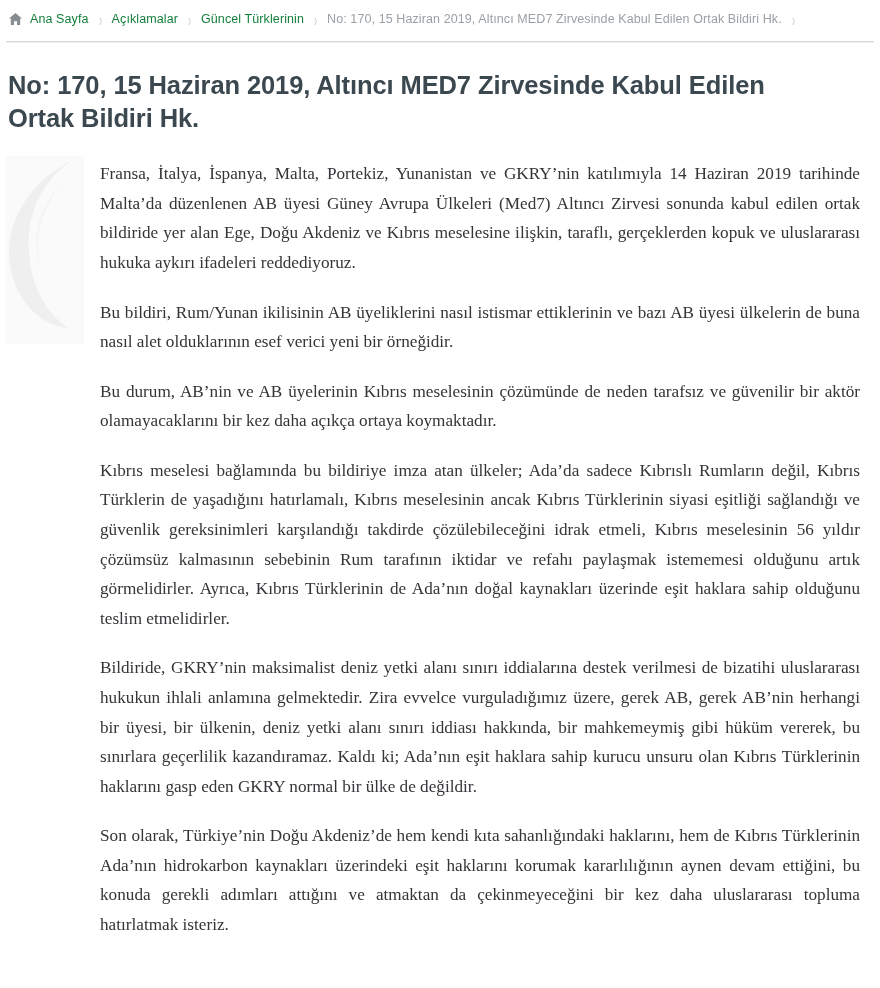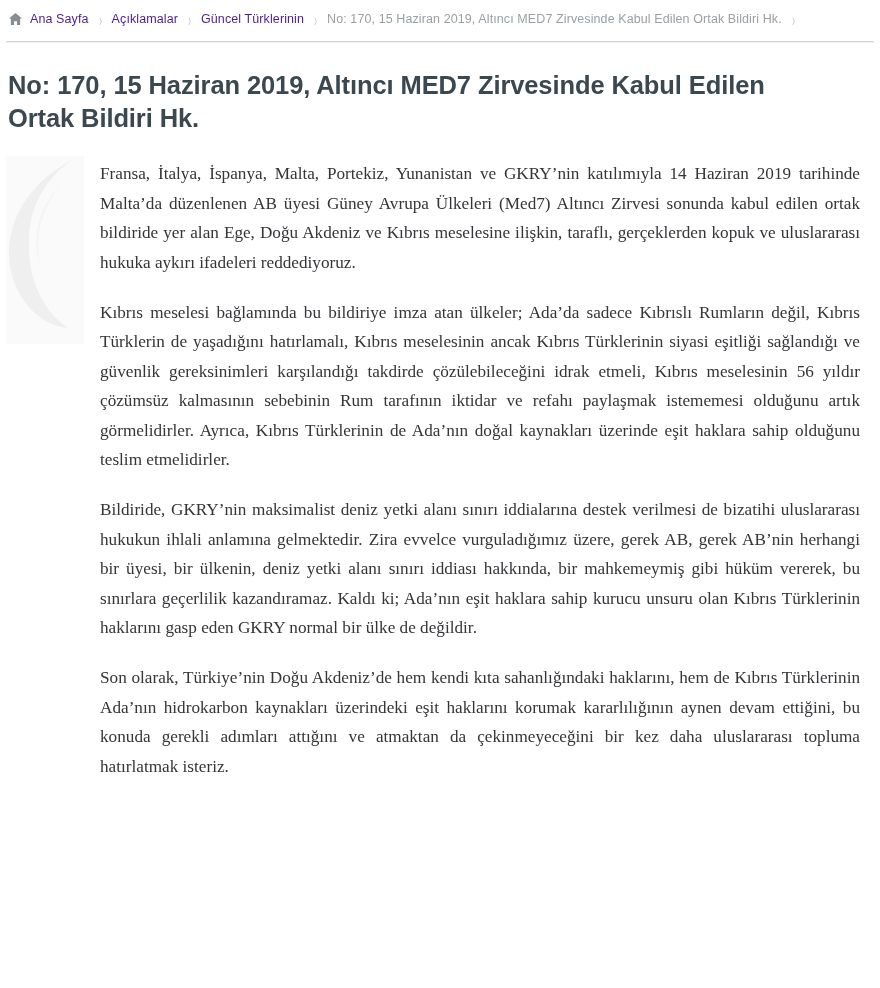--- a/index.html
+++ b/index.html
@@ -45,21 +45,21 @@
     width: 15px;
     height: 14px;
     margin-right: 7px;
     flex: 0 0 auto;
     position: relative;
     top: 0px;
   }
   .home-icon svg { display: block; }
   .crumb {
     font-size: 12.5px;
-    color: #4c1d95;
+    color: #15803d;
     letter-spacing: .1px;
     text-decoration: none;
     flex: 0 0 auto;
   }
   .crumb.current {
     color: #9aa0a4;
   }
   .crumb-sep {
     flex: 0 0 auto;
     margin: 0 9px;
@@ -142,16 +142,18 @@
   <span class="crumb current">No: 170, 15 Haziran 2019, Altıncı MED7 Zirvesinde Kabul Edilen Ortak Bildiri Hk.</span>
   <span class="crumb-sep last">›</span>
 </nav>
 
 <div class="hr"></div>
 
 <h1 class="page-title">No: 170, 15 Haziran 2019, Altıncı MED7 Zirvesinde Kabul Edilen Ortak Bildiri Hk.</h1>
 
 <article class="article">
   <p>Fransa, İtalya, İspanya, Malta, Portekiz, Yunanistan ve GKRY’nin katılımıyla 14 Haziran 2019 tarihinde Malta’da düzenlenen AB üyesi Güney Avrupa Ülkeleri (Med7) Altıncı Zirvesi sonunda kabul edilen ortak bildiride yer alan Ege, Doğu Akdeniz ve Kıbrıs meselesine ilişkin, taraflı, gerçeklerden kopuk ve uluslararası hukuka aykırı ifadeleri reddediyoruz.</p>
+  <p>Bu bildiri, Rum/Yunan ikilisinin AB üyeliklerini nasıl istismar ettiklerinin ve bazı AB üyesi ülkelerin de buna nasıl alet olduklarının esef verici yeni bir örneğidir.</p>
+  <p>Bu durum, AB’nin ve AB üyelerinin Kıbrıs meselesinin çözümünde de neden tarafsız ve güvenilir bir aktör olamayacaklarını bir kez daha açıkça ortaya koymaktadır.</p>
   <p>Kıbrıs meselesi bağlamında bu bildiriye imza atan ülkeler; Ada’da sadece Kıbrıslı Rumların değil, Kıbrıs Türklerin de yaşadığını hatırlamalı, Kıbrıs meselesinin ancak Kıbrıs Türklerinin siyasi eşitliği sağlandığı ve güvenlik gereksinimleri karşılandığı takdirde çözülebileceğini idrak etmeli, Kıbrıs meselesinin 56 yıldır çözümsüz kalmasının sebebinin Rum tarafının iktidar ve refahı paylaşmak istememesi olduğunu artık görmelidirler. Ayrıca, Kıbrıs Türklerinin de Ada’nın doğal kaynakları üzerinde eşit haklara sahip olduğunu teslim etmelidirler.</p>
   <p>Bildiride, GKRY’nin maksimalist deniz yetki alanı sınırı iddialarına destek verilmesi de bizatihi uluslararası hukukun ihlali anlamına gelmektedir. Zira evvelce vurguladığımız üzere, gerek AB, gerek AB’nin herhangi bir üyesi, bir ülkenin, deniz yetki alanı sınırı iddiası hakkında, bir mahkemeymiş gibi hüküm vererek, bu sınırlara geçerlilik kazandıramaz. Kaldı ki; Ada’nın eşit haklara sahip kurucu unsuru olan Kıbrıs Türklerinin haklarını gasp eden GKRY normal bir ülke de değildir.</p>
   <p>Son olarak, Türkiye’nin Doğu Akdeniz’de hem kendi kıta sahanlığındaki haklarını, hem de Kıbrıs Türklerinin Ada’nın hidrokarbon kaynakları üzerindeki eşit haklarını korumak kararlılığının aynen devam ettiğini, bu konuda gerekli adımları attığını ve atmaktan da çekinmeyeceğini bir kez daha uluslararası topluma hatırlatmak isteriz.</p>
 </article>
 
 </body></html>

